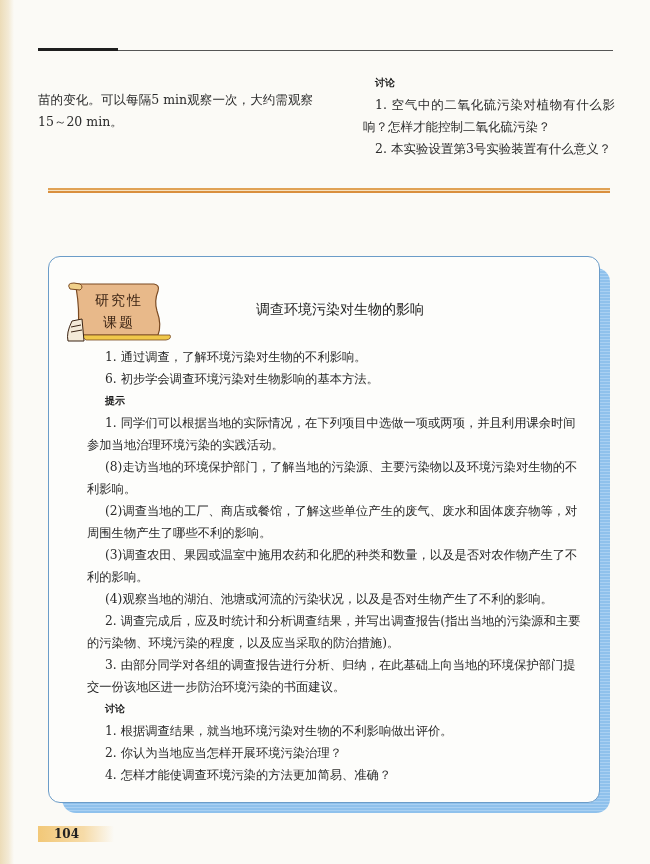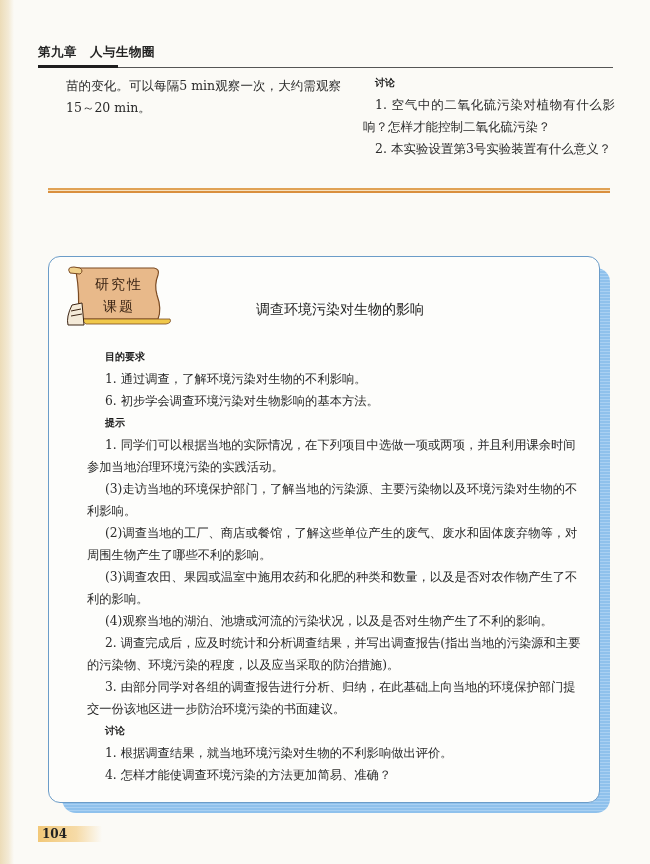--- a/index.html
+++ b/index.html
@@ -17,21 +17,21 @@
     .chapter-header { position: absolute; left: 38px; top: 44px; width: 575px; }
     .chapter-title {
       font-family: "DejaVu Serif", serif; font-weight: bold; font-size: 12.5px;
       color: #222; letter-spacing: 0.5px;
     }
     .header-rule { position: relative; height: 4px; margin-top: 4px; }
     .header-rule .thick { position: absolute; left: 0; top: 0; width: 80px; height: 3px; background: #1e1e1e; }
     .header-rule .thin { position: absolute; left: 80px; top: 2px; right: 0; height: 1px; background: #555; }
 
     .col { position: absolute; font-size: 12.5px; line-height: 22px; }
-    .col-left { left: 38px; top: 75px; width: 275px; margin-left: 28px; }
+    .col-left { left: 38px; top: 89px; width: 275px; }
     .col-right { left: 363px; top: 72px; width: 252px; }
     .section-heading {
       font-family: "DejaVu Sans", sans-serif; font-weight: bold; font-size: 10px;
       color: #1a1a1a; padding-left: 25px;
     }
     .col-right .section-heading { padding-left: 0; }
     .para { text-indent: 25px; text-align: justify; }
     .noindent { text-indent: 0; }
     .col-right .para { text-indent: 12px; }
 
@@ -44,21 +44,21 @@
     
     .box-shadow {
       position: absolute; left: 62px; top: 268px; width: 548px; height: 545px;
       background: repeating-linear-gradient(0deg, #8fc1ec 0px, #8fc1ec 2px, #a9d0f2 2px, #a9d0f2 3px);
       border-radius: 14px;
     }
     .box {
       position: absolute; left: 48px; top: 256px; width: 550px; height: 545px;
       background: #fdfdfb; border: 1px solid #6b9cc8; border-radius: 12px;
     }
-    .badge { position: absolute; left: 62px; top: 265px; width: 112px; height: 62px; }
+    .badge { position: absolute; left: 62px; top: 281px; width: 112px; height: 62px; }
     .badge-text {
       position: absolute; left: 18px; top: 8px; width: 78px; text-align: center;
       font-family: "DejaVu Serif", serif; font-size: 14px; line-height: 22px; color: #3b2414;
       letter-spacing: 2px;
     }
     .box-title {
       position: absolute; left: 0; width: 590px; top: 301px; text-align: center;
       font-family: "DejaVu Sans", sans-serif; font-size: 14px; color: #1c1c1c;
       padding-left: 90px; box-sizing: border-box;
     }
@@ -68,30 +68,29 @@
     }
     .box-body .section-heading { padding-left: 0; }
     .box-body .item { text-indent: 0; }
     .box-body .hint { text-indent: 0; }
     .box-body .wrap { margin-left: -18px; text-indent: 18px; }
 
     .page-number {
       position: absolute; left: 38px; top: 826px; width: 60px; height: 16px;
       background: linear-gradient(90deg, #f2c878 0%, #f6dba8 60%, rgba(251,250,246,0) 100%);
       font-family: "DejaVu Serif", serif; font-weight: bold; font-size: 12px; line-height: 16px;
-      padding-left: 4px; color: #222;
+      padding-left: 16px; color: #222;
     }
   </style>
 </head>
 <body>
 
 <div class="page-edge"></div>
 
 <div class="chapter-header">
-  <div class="chapter-title">第九章　人与生物圈</div>
   <div class="header-rule">
     <div class="thick"></div>
     <div class="thin"></div>
   </div>
 </div>
 
 <div class="col col-left">
   <div class="para noindent">苗的变化。可以每隔5 min观察一次，大约需观察15～20 min。</div>
 </div>
 
@@ -120,29 +119,29 @@
   </svg>
   <div class="badge-text">
     <div>研究性</div>
     <div>课题</div>
   </div>
 </div>
 
 <div class="box-title">调查环境污染对生物的影响</div>
 
 <div class="box-body">
-  <div class="section-heading">目的要求</div>
   <div class="item">1. 通过调查，了解环境污染对生物的不利影响。</div>
   <div class="item">6. 初步学会调查环境污染对生物影响的基本方法。</div>
   <div class="section-heading">提示</div>
   <div class="hint wrap">1. 同学们可以根据当地的实际情况，在下列项目中选做一项或两项，并且利用课余时间参加当地治理环境污染的实践活动。</div>
-  <div class="hint wrap">(3)走访当地的环境保护部门，了解当地的污染源、主要污染物以及环境污染对生物的不利影响。</div>
+  <div class="hint wrap">(8)走访当地的环境保护部门，了解当地的污染源、主要污染物以及环境污染对生物的不利影响。</div>
   <div class="hint wrap">(2)调查当地的工厂、商店或餐馆，了解这些单位产生的废气、废水和固体废弃物等，对周围生物产生了哪些不利的影响。</div>
   <div class="hint wrap">(3)调查农田、果园或温室中施用农药和化肥的种类和数量，以及是否对农作物产生了不利的影响。</div>
   <div class="hint">(4)观察当地的湖泊、池塘或河流的污染状况，以及是否对生物产生了不利的影响。</div>
   <div class="hint wrap">2. 调查完成后，应及时统计和分析调查结果，并写出调查报告(指出当地的污染源和主要的污染物、环境污染的程度，以及应当采取的防治措施)。</div>
   <div class="hint wrap">3. 由部分同学对各组的调查报告进行分析、归纳，在此基础上向当地的环境保护部门提交一份该地区进一步防治环境污染的书面建议。</div>
   <div class="section-heading">讨论</div>
   <div class="item">1. 根据调查结果，就当地环境污染对生物的不利影响做出评价。</div>
+  <div class="item">2. 你认为当地应当怎样开展环境污染治理？</div>
   <div class="item">4. 怎样才能使调查环境污染的方法更加简易、准确？</div>
 </div>
 
 <div class="page-number">104</div>
 
 </body></html>

